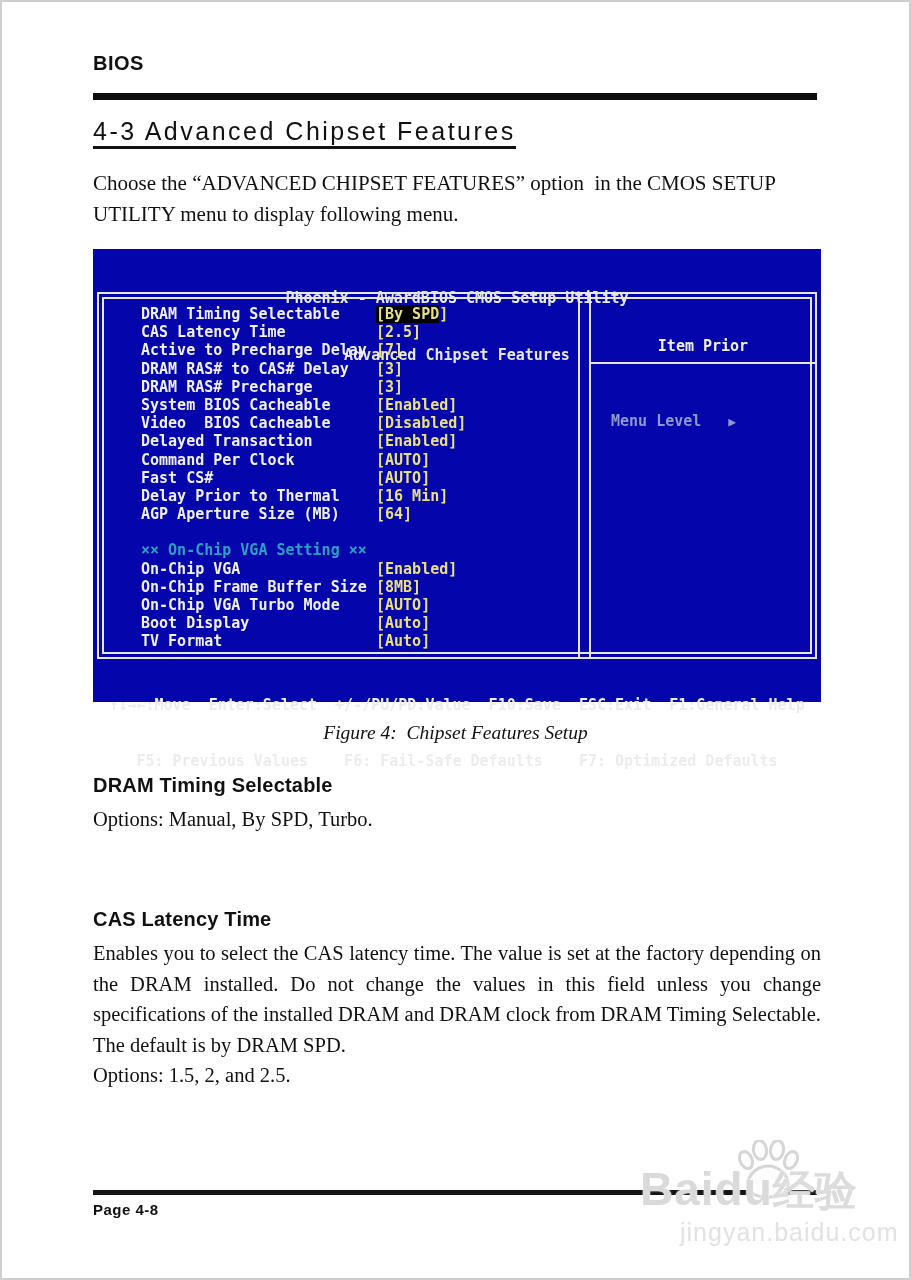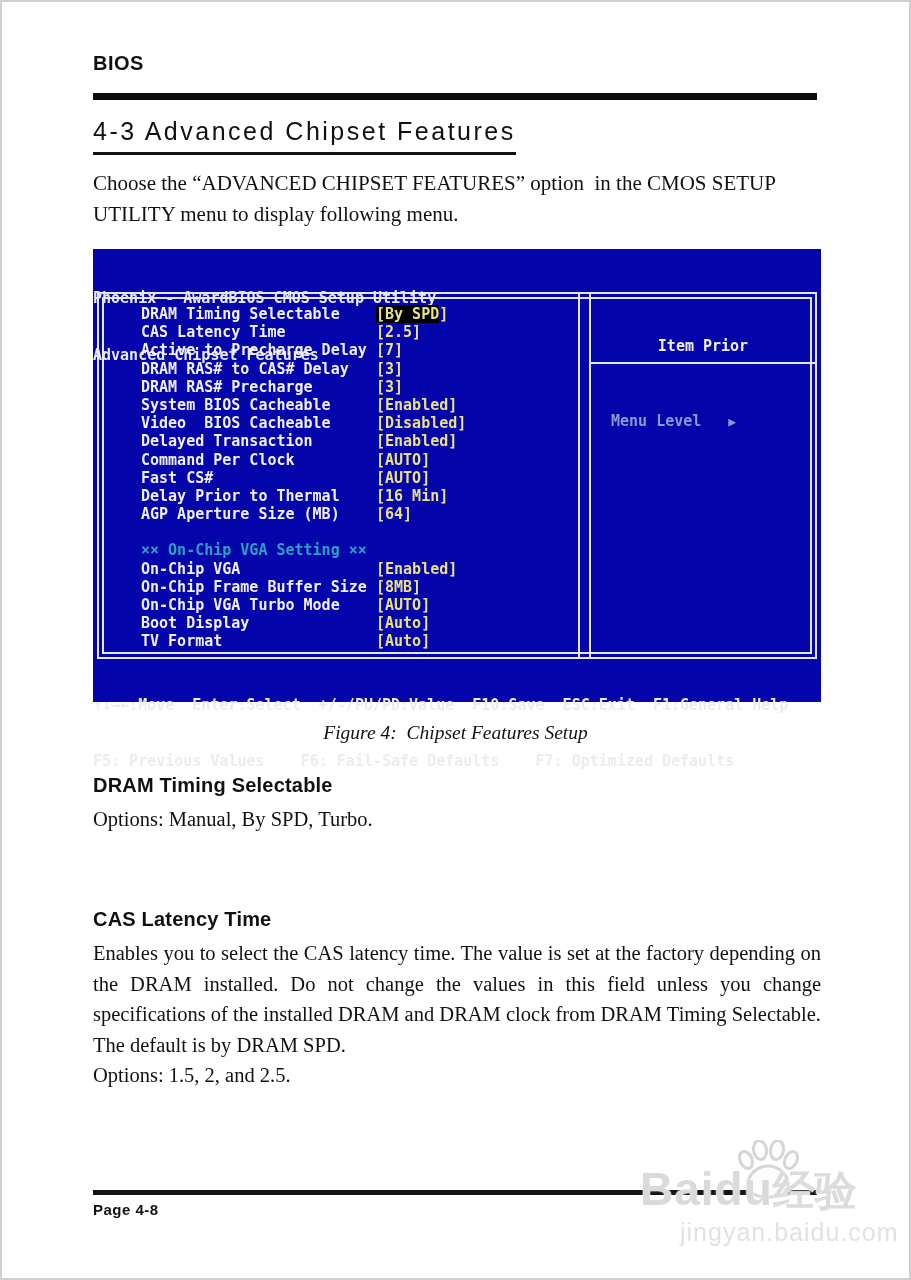--- a/index.html
+++ b/index.html
@@ -4,47 +4,47 @@
 <style>
   html,body{margin:0;padding:0;background:#e8e8e8;}
   .page{position:relative;width:911px;height:1280px;background:#ffffff;
         border:2px solid #cfcfcf;box-sizing:border-box;overflow:hidden;
         font-family:"Liberation Serif",serif;color:#111;}
   
   .chapter-header{position:absolute;left:91px;top:50px;font-family:"Liberation Sans",sans-serif;
         font-weight:bold;font-size:20px;letter-spacing:0.5px;text-align:center;}
   .thick-rule{position:absolute;left:91px;right:92px;top:91px;height:7px;background:#0d0d0d;}
   .section-title{position:absolute;left:91px;top:115px;font-family:"Liberation Sans",sans-serif;
-        font-size:25px;font-weight:500;letter-spacing:2.5px;padding-bottom:6px;
+        font-size:25px;font-weight:500;letter-spacing:2.5px;
         border-bottom:3px solid #111;}
   .intro{position:absolute;left:91px;top:166px;width:728px;font-size:21px;line-height:30.5px;
         white-space:pre-wrap;}
   
   .bios{position:absolute;left:91px;top:247px;width:728px;height:453px;background:#0505AC;
         font-family:"DejaVu Sans Mono",monospace;font-weight:bold;font-size:15px;
         color:#E8E8E8;white-space:pre;}
-  .bios-titles{position:absolute;top:2px;left:0;right:0;line-height:19px;}
+  .bios-titles{position:absolute;top:2px;left:0;right:0;text-align:center;line-height:19px;}
   .bios-main{position:absolute;left:4px;right:4px;top:43px;height:363px;
         border:2px solid #E6E6E6;}
   .bios-inner-line{position:absolute;inset:3px;border:2px solid #E6E6E6;pointer-events:none;}
   .bios-options{position:absolute;left:0;top:0;bottom:0;width:479px;padding:11px 0 0 42px;
         box-sizing:border-box;}
   .brow{display:flex;height:18.2px;line-height:18.2px;align-items:center;}
   .blabel{display:inline-block;width:235px;color:#F0F0F0;}
   .bval{color:#E8E083;}
   .hl{background:#000000;}
   .bsec{color:#2E9FC4;}
   .bios-divider{position:absolute;left:479px;top:0;bottom:0;width:13px;box-sizing:border-box;
         border-left:2px solid #E6E6E6;border-right:2px solid #E6E6E6;}
   .help-panel{position:absolute;left:492px;right:0;top:0;bottom:0;}
   .help-title{height:32px;line-height:32px;text-align:center;border-bottom:2px solid #E6E6E6;
         color:#F0F0F0;}
   .menu-level{margin-top:12px;padding-left:20px;color:#8F97CF;}
   .menu-level .arrow{margin-left:27px;font-size:13px;}
-  .bios-legend{position:absolute;left:0;right:0;bottom:2px;height:41px;
+  .bios-legend{position:absolute;left:0;right:0;bottom:2px;height:41px;text-align:center;
         line-height:18.5px;padding-top:3px;color:#ECECEC;}
   
   .caption{position:absolute;left:0;right:0;top:720px;text-align:center;font-style:italic;
         font-size:19.5px;white-space:pre;}
   .tsection{position:absolute;left:91px;width:728px;}
   .s1{top:772px;} .s2{top:906px;}
   .tsection h3{margin:0 0 7px 0;font-family:"Liberation Sans",sans-serif;font-size:20px;
         font-weight:bold;letter-spacing:0.2px;}
   .tsection .body{font-size:20.5px;line-height:30.5px;margin:0;}
   .s1 .body{max-width:692px;}

